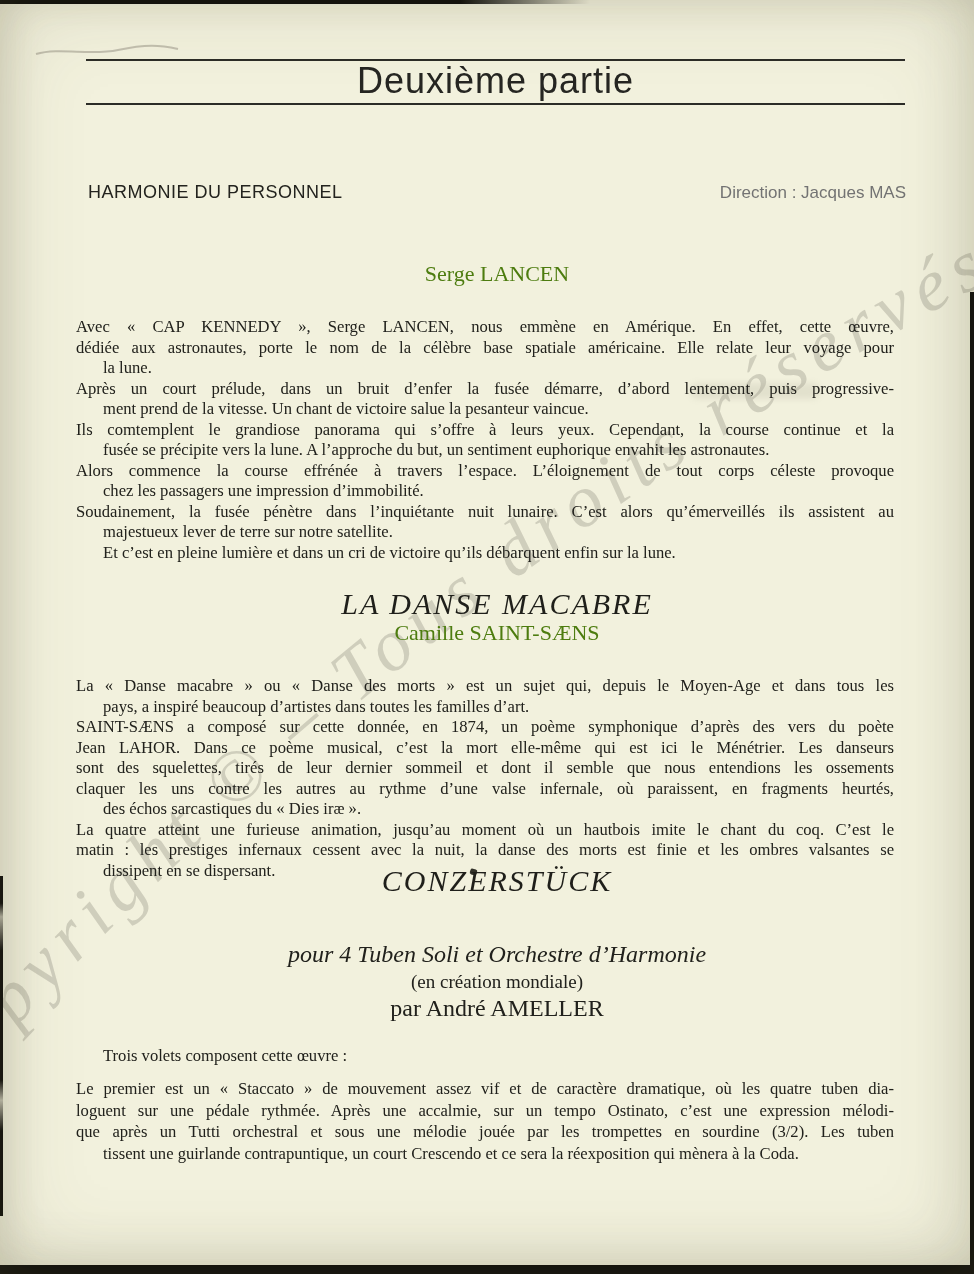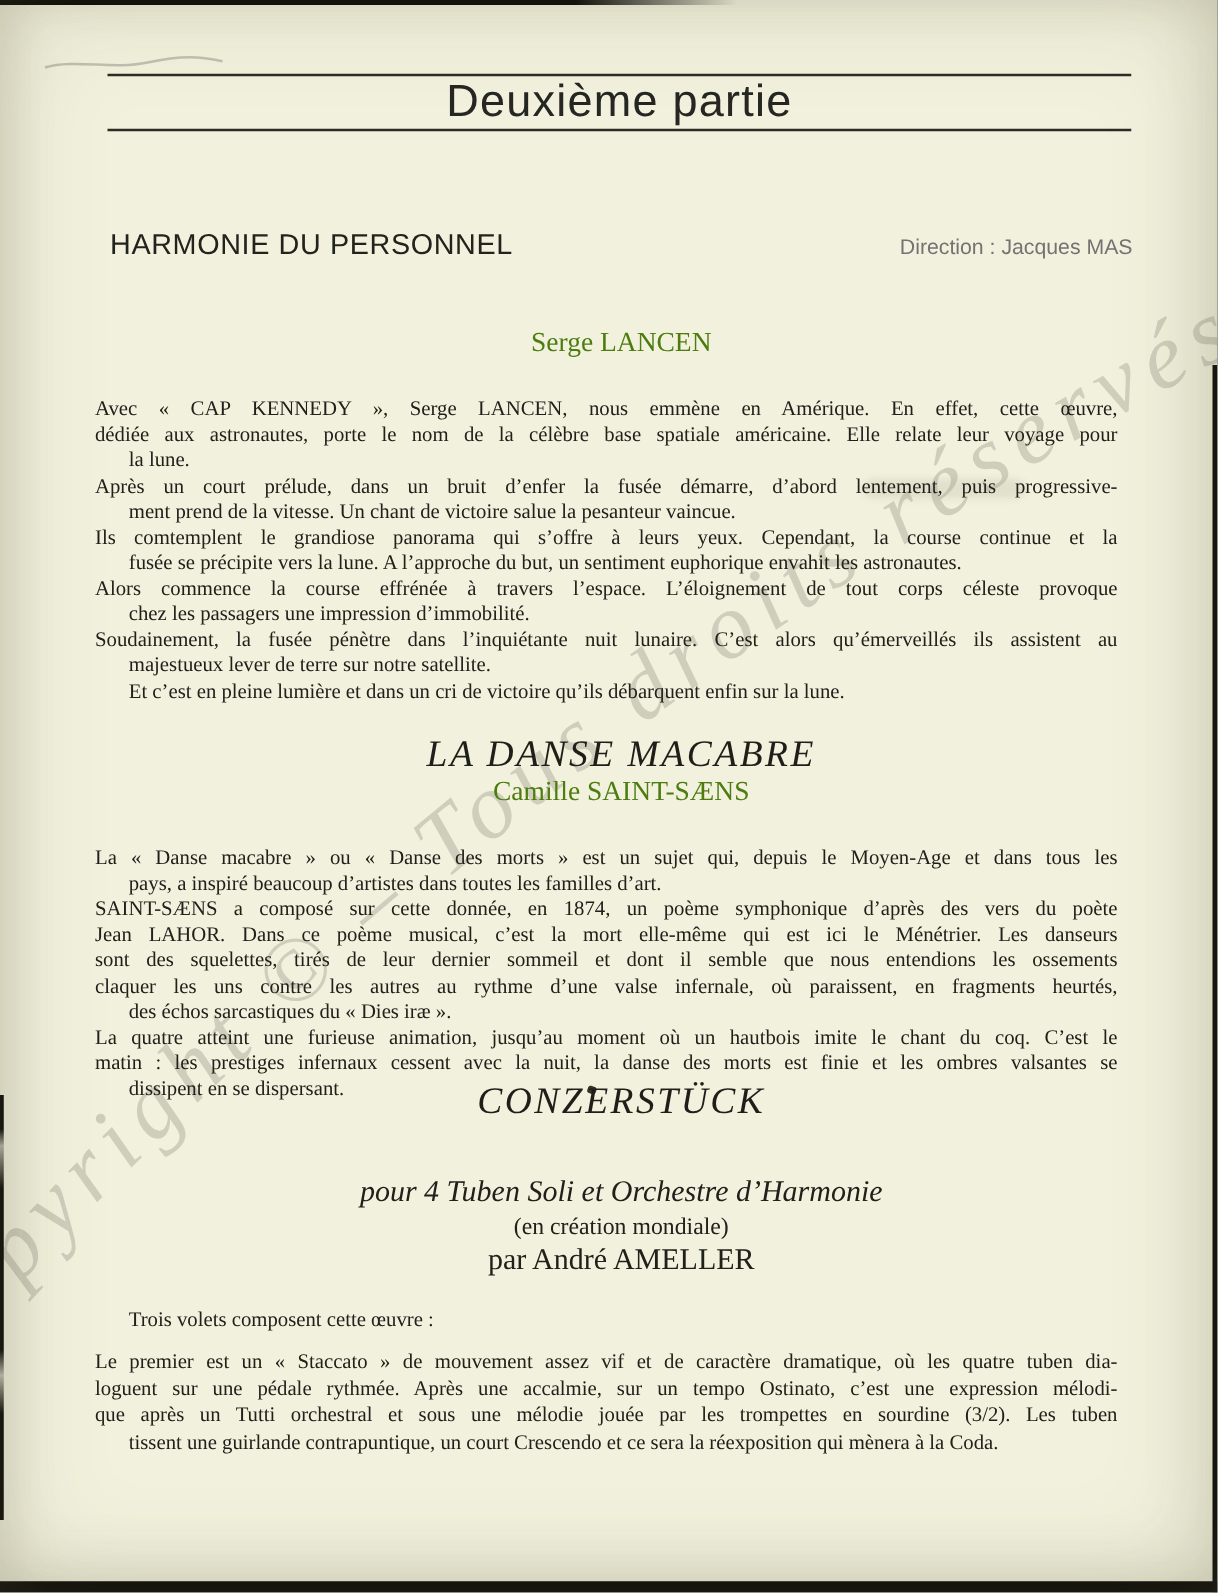--- a/index.html
+++ b/index.html
@@ -32,21 +32,21 @@
   .main-title {
     position:absolute; left:86px; top:60px; width:819px; text-align:center;
     font-family:"Liberation Sans", sans-serif; font-size:36px; font-weight:400;
     letter-spacing:1px; color:#262622;
   }
   .program-row {
     position:absolute; left:88px; top:182px; width:818px;
     display:flex; justify-content:space-between; align-items:baseline;
     font-family:"Liberation Sans", sans-serif;
   }
-  .ensemble  { font-size:23px; letter-spacing:.5px; color:#23231e; }
+  .ensemble  { font-size:18px; letter-spacing:.5px; color:#23231e; }
   .direction { font-size:17px; color:#737373; }
 
   
   .centered { position:absolute; left:88px; width:818px; text-align:center; }
   .piece-title  { font-style:italic; font-size:30px; letter-spacing:2px; font-weight:500; color:#1f1f1a; }
   .composer     { font-size:22px; color:#4d7c0f; }
   .piece-sub    { font-style:italic; font-size:24px; color:#21211c; }
   .piece-note   { font-size:19px; color:#21211c; }
   .piece-byline { font-size:24px; color:#21211c; }
   .t-cap-title    { top:227px; } .t-cap-comp   { top:261px; }

